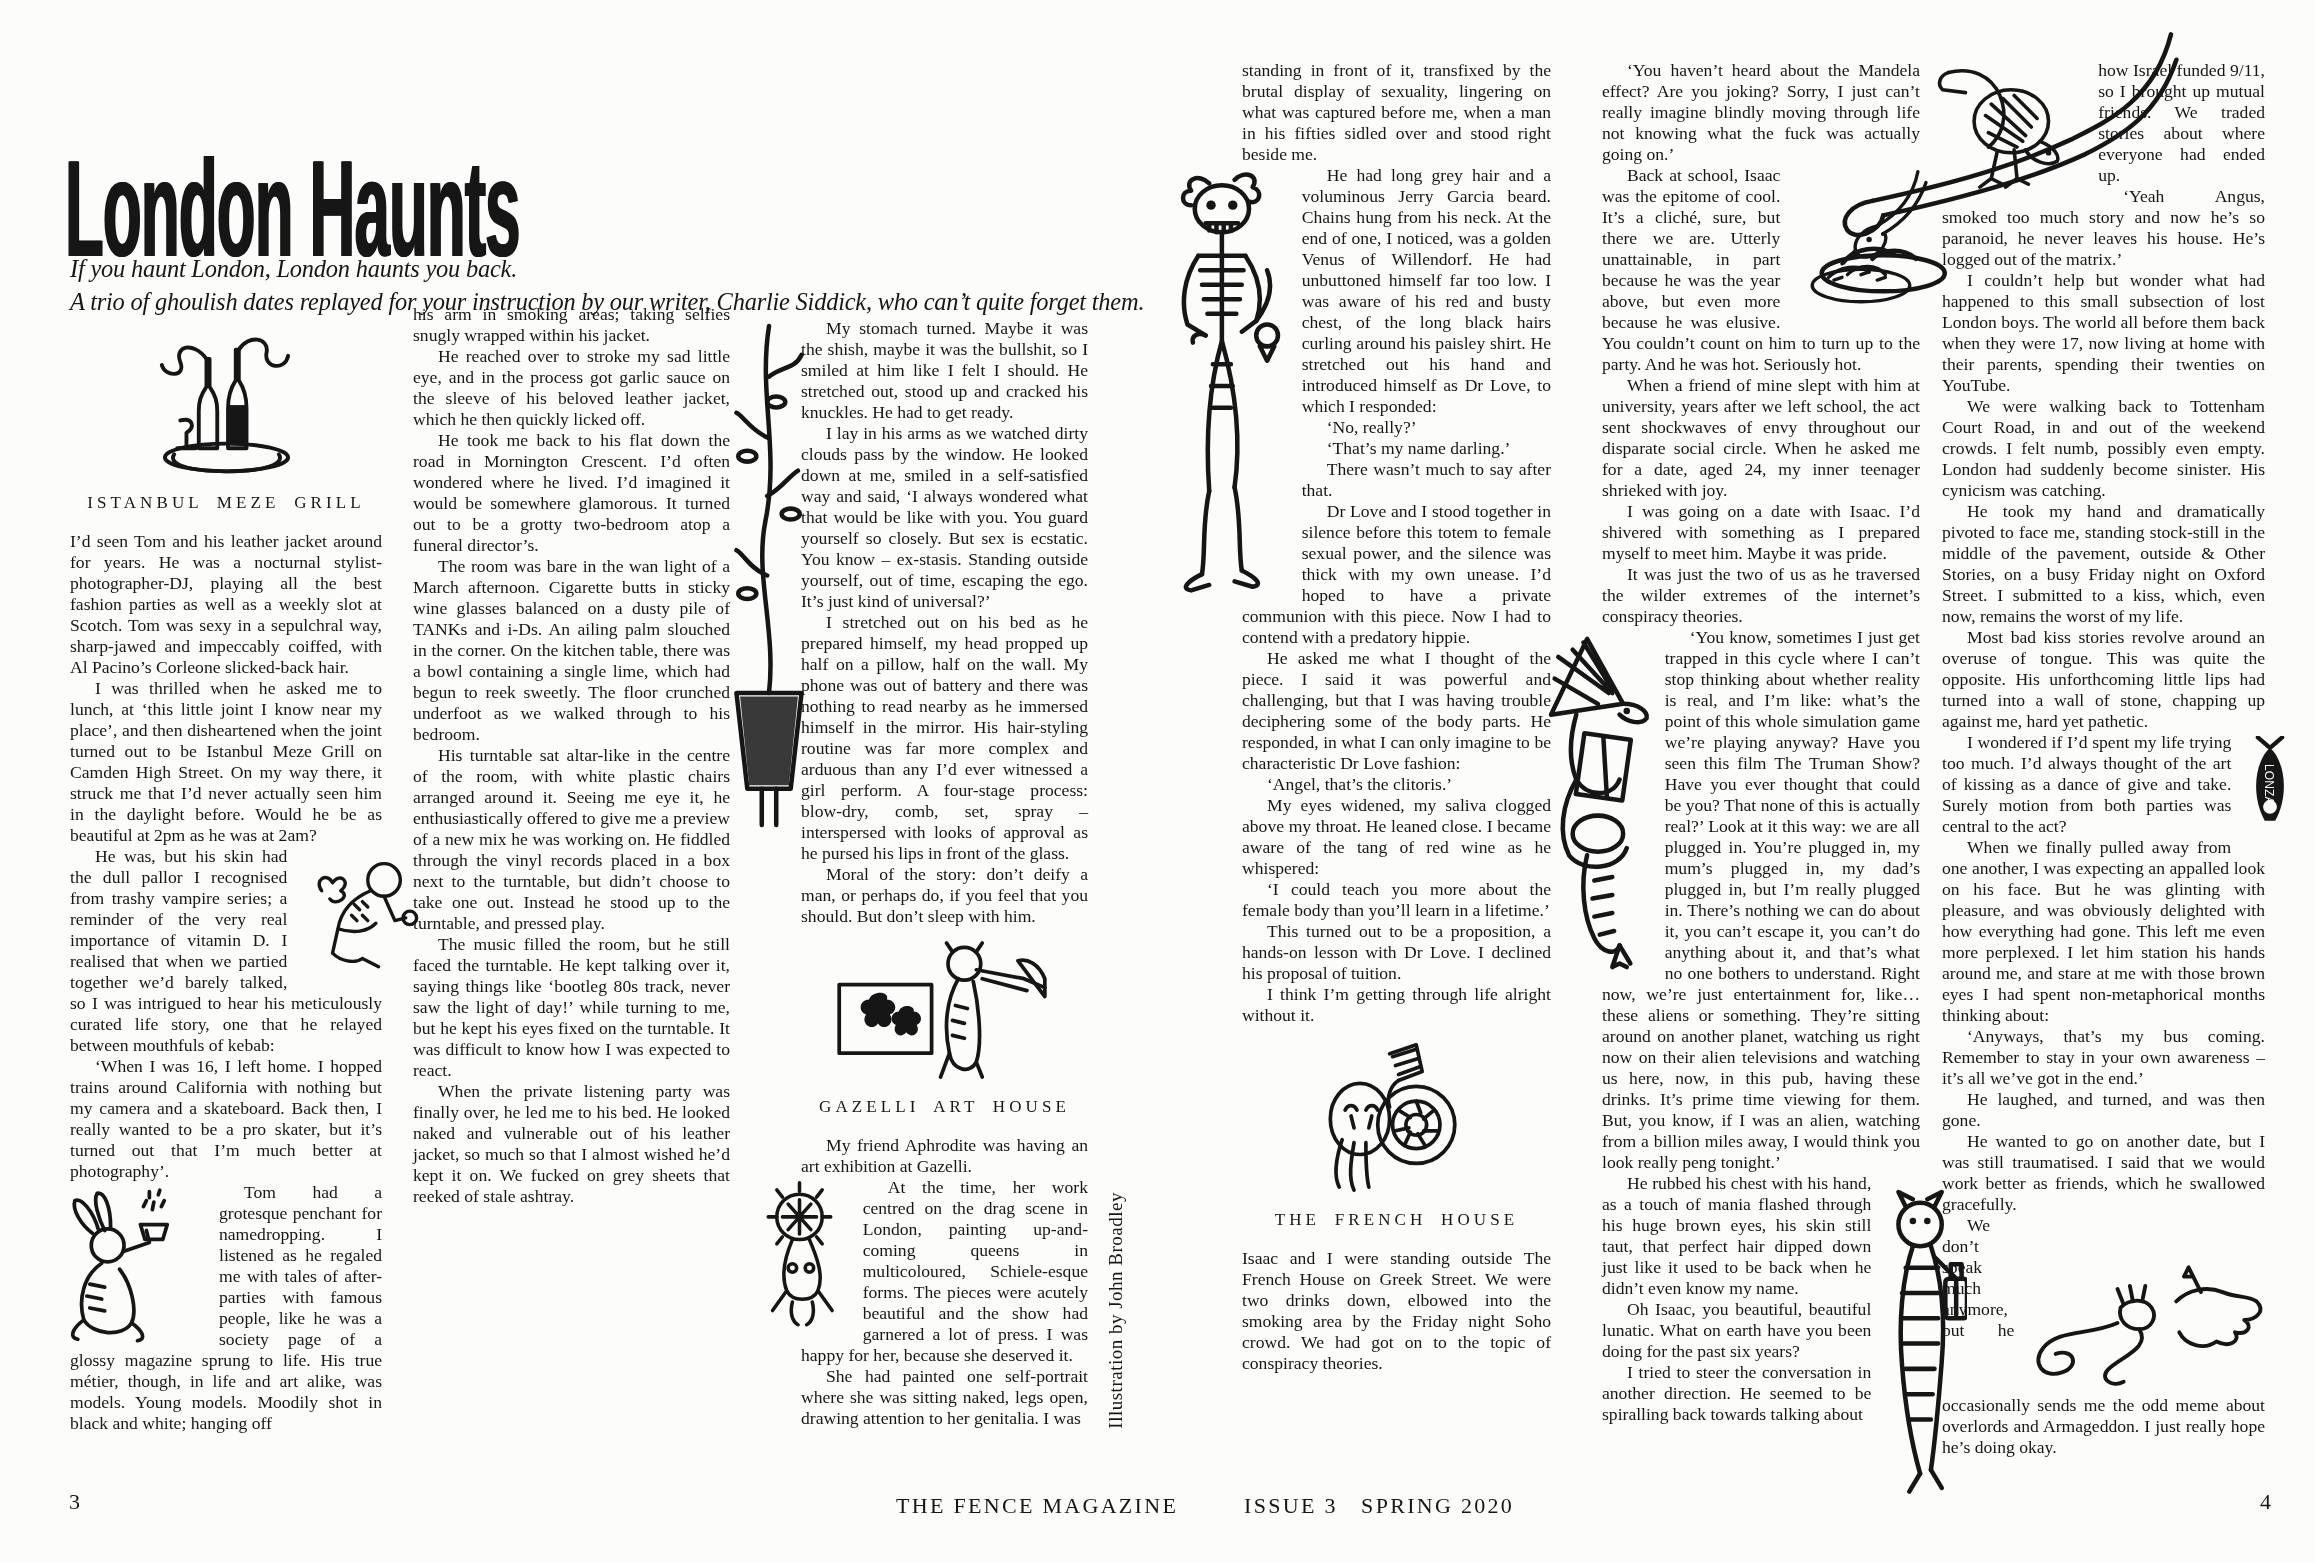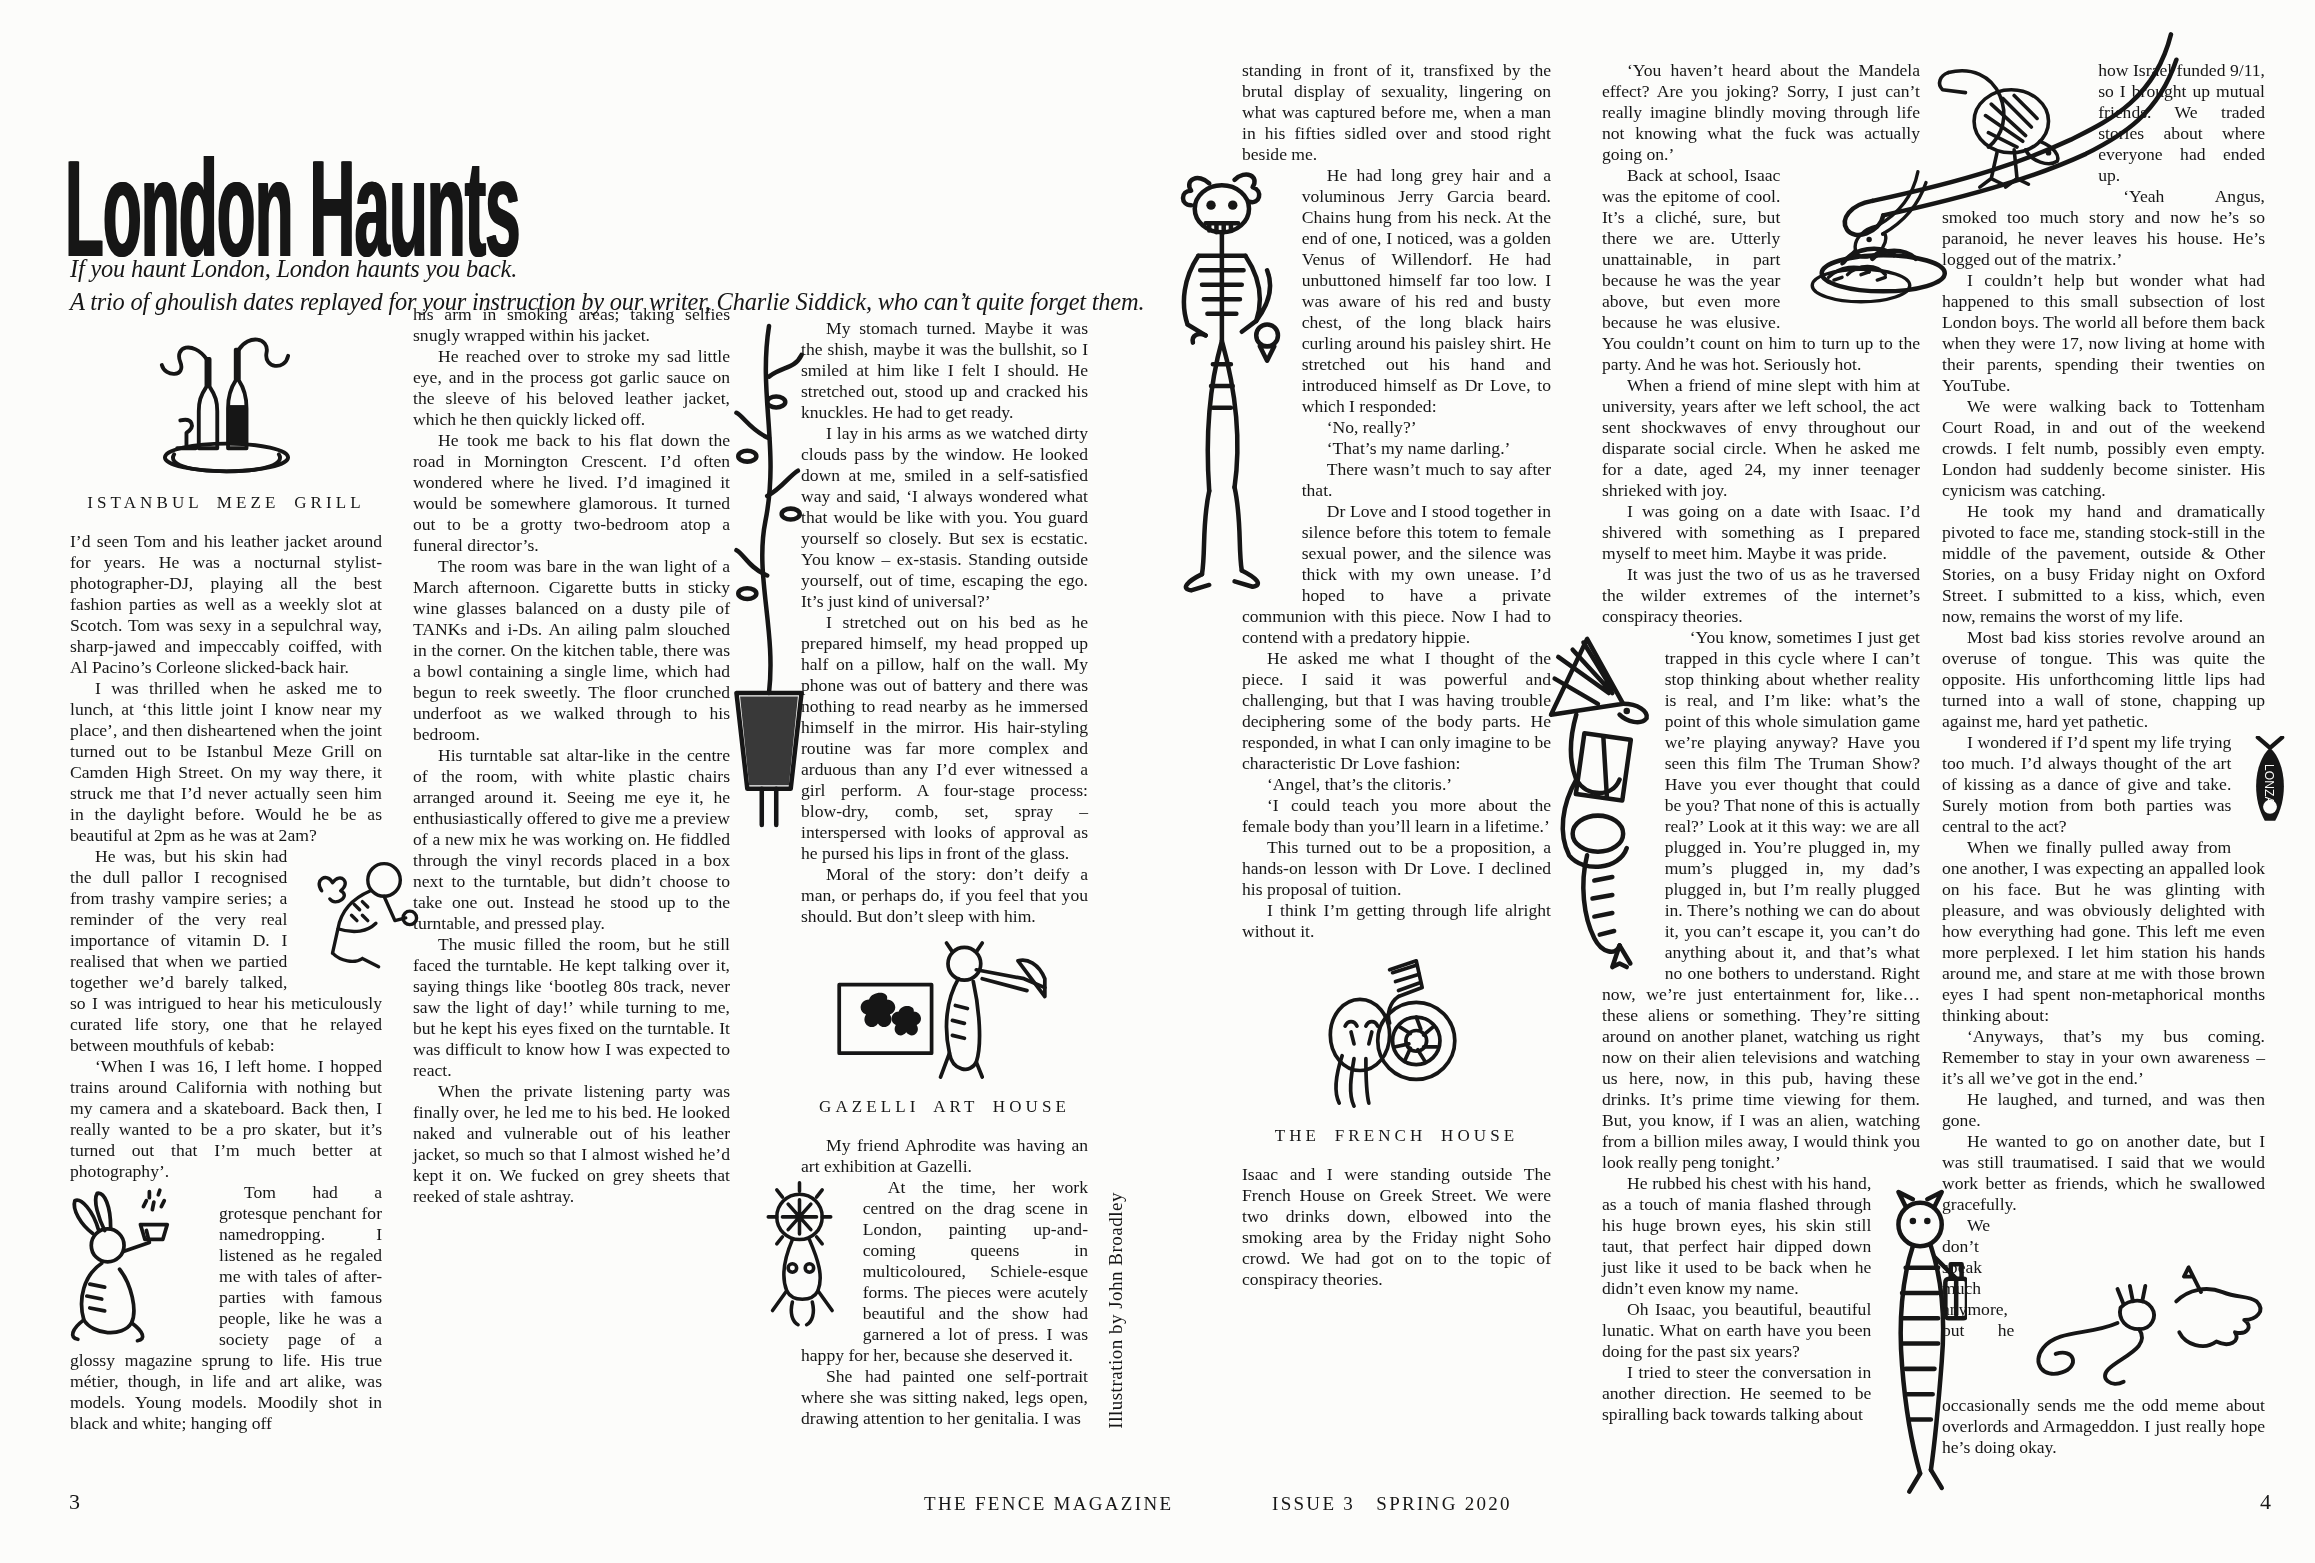--- a/index.html
+++ b/index.html
@@ -13,21 +13,21 @@
   .standfirst{position:absolute;left:70px;top:232px;width:1104px;font-style:italic;
               font-size:24.4px;line-height:33px;letter-spacing:-0.2px;margin-top:20px;}
   
   .col{position:absolute;font-size:17.6px;line-height:21px;text-align:justify;}
   .col p{margin:0;text-indent:25px;}
   .col p.noindent{text-indent:0;}
   figure{margin:7.2px 0 18px;text-align:center;}
   figcaption{font-size:17px;letter-spacing:4.1px;word-spacing:6.3px;margin-top:12.7px;
              text-indent:0;text-align:center;}
   
-  .footer-item{position:absolute;font-size:19px;letter-spacing:2.3px;white-space:pre;margin-left:28px;}
+  .footer-item{position:absolute;font-size:22px;letter-spacing:2.3px;white-space:pre;}
   .pageno{position:absolute;font-size:22px;}
   .credit{position:absolute;left:1105px;top:1192px;font-size:19px;
           writing-mode:vertical-rl;transform:rotate(180deg);letter-spacing:0.5px;}
   
   .ink{stroke:#161616;stroke-width:2.5;fill:none;stroke-linecap:round;stroke-linejoin:round;}
   .ink-fill{fill:#161616;stroke:none;}
   svg.art{display:inline-block;vertical-align:top;}
   .float-left{float:left;margin:3.6px 12.7px 3.6px 0;}
   .float-right{float:right;margin:3.6px 0 3.6px 12.7px;}
   .art-meze{width:185px;height:154px;}
@@ -143,20 +143,21 @@
       <path class="ink" d="M26 178 C22 196 24 212 22 224 M40 176 C44 194 42 210 44 222"></path>
       <path class="ink" d="M22 224 C14 228 10 232 16 233 L26 230 M44 222 C52 226 56 230 50 231 L40 228"></path>
       <path class="ink" d="M28 108 h10 M27 120 h12 M28 132 h10" stroke-width="1.6"></path>
     </svg>He had long grey hair and a voluminous Jerry Garcia beard. Chains hung from his neck. At the end of one, I noticed, was a golden Venus of Willendorf. He had unbuttoned himself far too low. I was aware of his red and busty chest, of the long black hairs curling around his paisley shirt. He stretched out his hand and introduced himself as Dr Love, to which I responded:</p>
       <p>‘No, really?’</p>
       <p>‘That’s my name darling.’</p>
       <p>There wasn’t much to say after that.</p>
       <p>Dr Love and I stood together in silence before this totem to female sexual power, and the silence was thick with my own unease. I’d hoped to have a private communion with this piece. Now I had to contend with a predatory hippie.</p>
       <p>He asked me what I thought of the piece. I said it was powerful and challenging, but that I was having trouble deciphering some of the body parts. He responded, in what I can only imagine to be characteristic Dr Love fashion:</p>
       <p>‘Angel, that’s the clitoris.’</p>
+      <p>My eyes widened, my saliva clogged above my throat. He leaned close. I became aware of the tang of red wine as he whispered:</p>
       <p>‘I could teach you more about the female body than you’ll learn in a lifetime.’</p>
       <p>This turned out to be a proposition, a hands-on lesson with Dr Love. I declined his proposal of tuition.</p>
       <p>I think I’m getting through life alright without it.</p>
       <figure><svg class="art art-frenchhouse" viewBox="0 0 130 110">
       <path class="ink" d="M60 14 L78 8 L82 26 L66 32"></path>
       <path class="ink" d="M62 16 l16 -5 M64 22 l16 -5 M66 28 l14 -5" stroke-width="1.4"></path>
       <path class="ink" d="M66 32 C60 36 58 44 60 50"></path>
       <circle class="ink" cx="78" cy="62" r="26"></circle>
       <circle class="ink" cx="78" cy="62" r="16"></circle>
           <circle class="ink" cx="78" cy="62" r="7"></circle>

